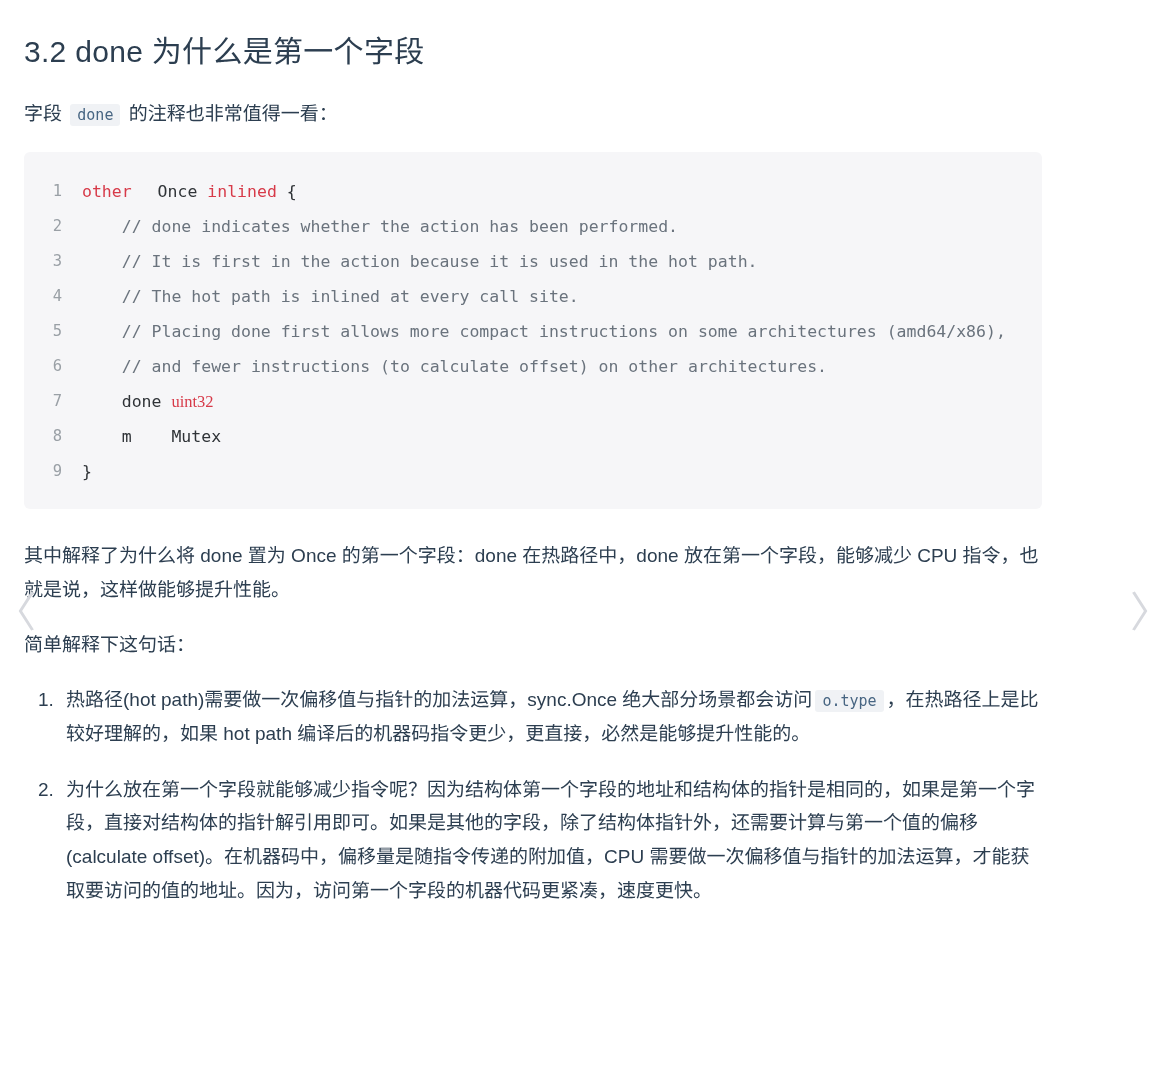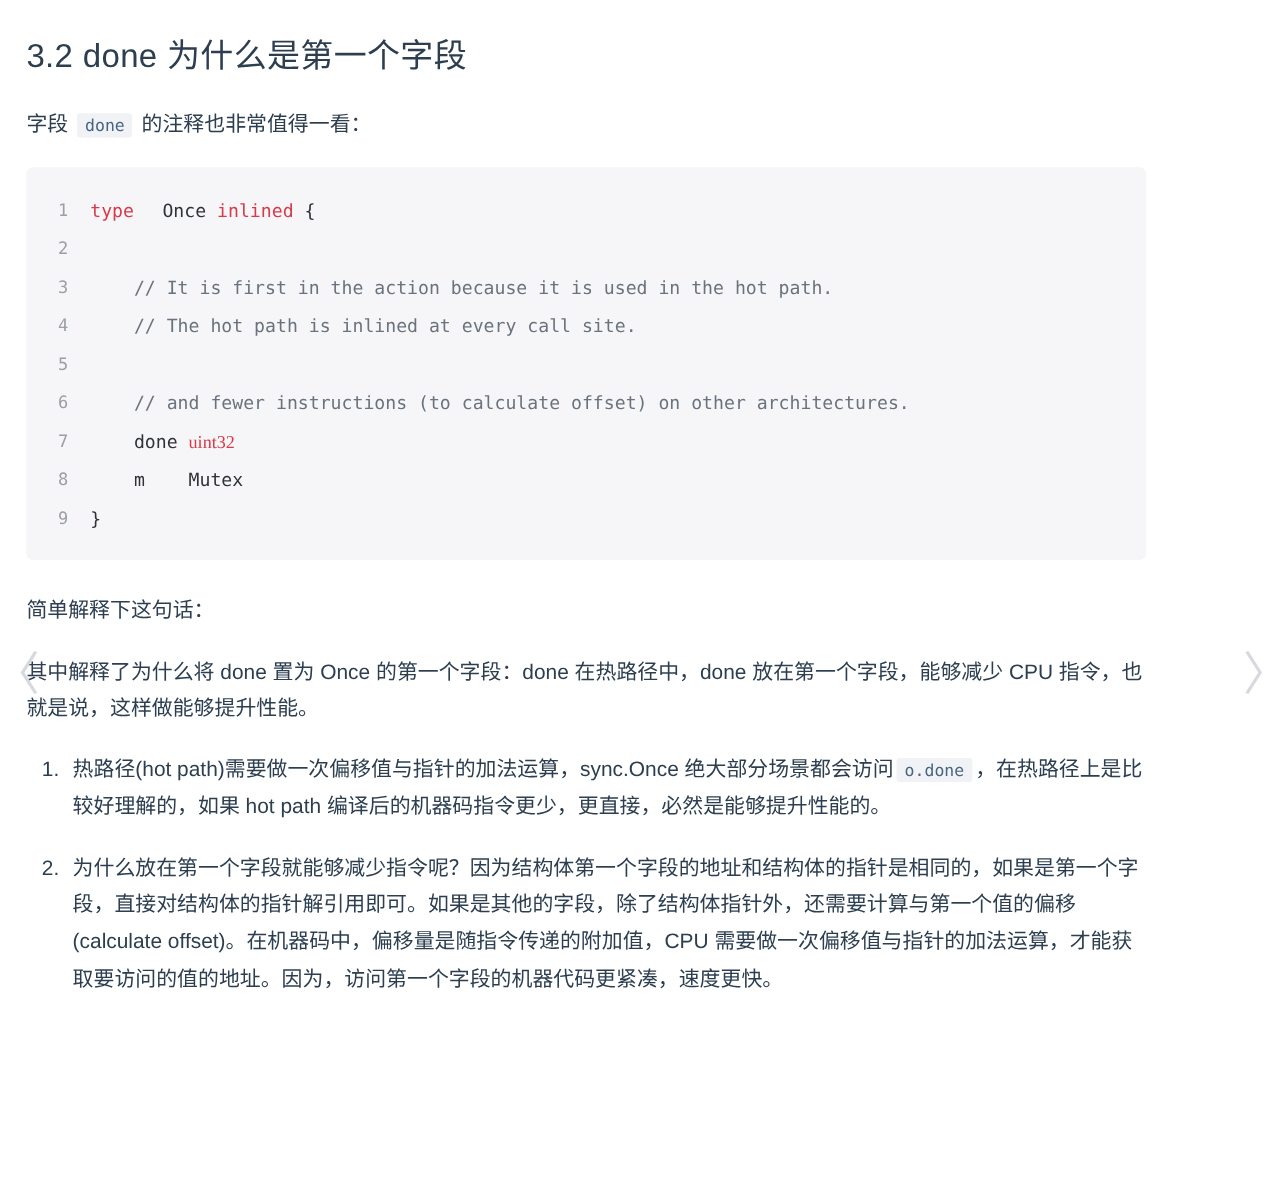--- a/index.html
+++ b/index.html
@@ -119,36 +119,36 @@
 
   <h2 class="section-title">3.2 done 为什么是第一个字段</h2>
 
   <p class="para">
     <span>字段</span>
     <code class="inline">done</code>
     <span>的注释也非常值得一看：</span>
   </p>
 
   <div class="codeblock" id="codeblock">
-      <div class="code-line"><span class="ln">1</span><span><span class="kw">type </span><span class="id">Once </span><span class="kw">inlined</span><span class="ctext"> {</span></span></div>
-      <div class="code-line"><span class="ln">2</span></div>
+      <div class="code-line"><span class="ln">1</span><span><span class="kw">other </span><span class="id">Once </span><span class="kw">inlined</span><span class="ctext"> {</span></span></div>
+      <div class="code-line"><span class="ln">2</span><span><span class="cmt">    // done indicates whether the action has been performed.</span></span></div>
       <div class="code-line"><span class="ln">3</span><span><span class="cmt">    // It is first in the action because it is used in the hot path.</span></span></div>
       <div class="code-line"><span class="ln">4</span><span><span class="cmt">    // The hot path is inlined at every call site.</span></span></div>
-      <div class="code-line"><span class="ln">5</span></div>
+      <div class="code-line"><span class="ln">5</span><span><span class="cmt">    // Placing done first allows more compact instructions on some architectures (amd64/x86),</span></span></div>
       <div class="code-line"><span class="ln">6</span><span><span class="cmt">    // and fewer instructions (to calculate offset) on other architectures.</span></span></div>
       <div class="code-line"><span class="ln">7</span><span><span class="ctext">    done </span><span class="typ">uint32</span></span></div>
       <div class="code-line"><span class="ln">8</span><span><span class="ctext">    m    Mutex</span></span></div>
       <div class="code-line"><span class="ln">9</span><span><span class="ctext">}</span></span></div>
     </div>
 
+  <p class="para">其中解释了为什么将 done 置为 Once 的第一个字段：done 在热路径中，done 放在第一个字段，能够减少 CPU 指令，也就是说，这样做能够提升性能。</p>
+
   <p class="para">简单解释下这句话：</p>
 
-  <p class="para">其中解释了为什么将 done 置为 Once 的第一个字段：done 在热路径中，done 放在第一个字段，能够减少 CPU 指令，也就是说，这样做能够提升性能。</p>
-
   <ol class="notes" id="notes">
-      <li><span>热路径(hot path)需要做一次偏移值与指针的加法运算，sync.Once 绝大部分场景都会访问</span><code class="inline">o.done</code><span>，在热路径上是比较好理解的，如果 hot path 编译后的机器码指令更少，更直接，必然是能够提升性能的。</span></li>
+      <li><span>热路径(hot path)需要做一次偏移值与指针的加法运算，sync.Once 绝大部分场景都会访问</span><code class="inline">o.type</code><span>，在热路径上是比较好理解的，如果 hot path 编译后的机器码指令更少，更直接，必然是能够提升性能的。</span></li>
       <li><span>为什么放在第一个字段就能够减少指令呢？因为结构体第一个字段的地址和结构体的指针是相同的，如果是第一个字段，直接对结构体的指针解引用即可。如果是其他的字段，除了结构体指针外，还需要计算与第一个值的偏移(calculate offset)。在机器码中，偏移量是随指令传递的附加值，CPU 需要做一次偏移值与指针的加法运算，才能获取要访问的值的地址。因为，访问第一个字段的机器代码更紧凑，速度更快。</span></li>
     </ol>
 
 </div>
 
 <div class="arrow arrow-left">〈</div>
 <div class="arrow arrow-right">〉</div>
 
 </body></html>

